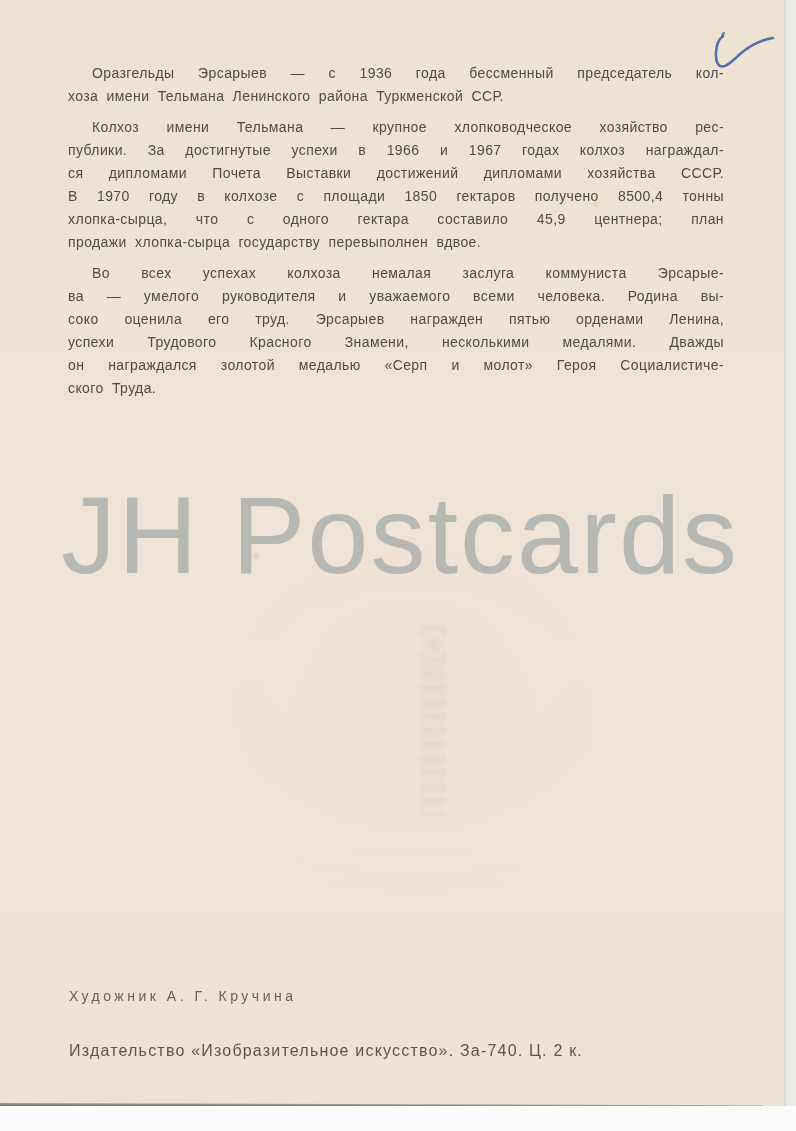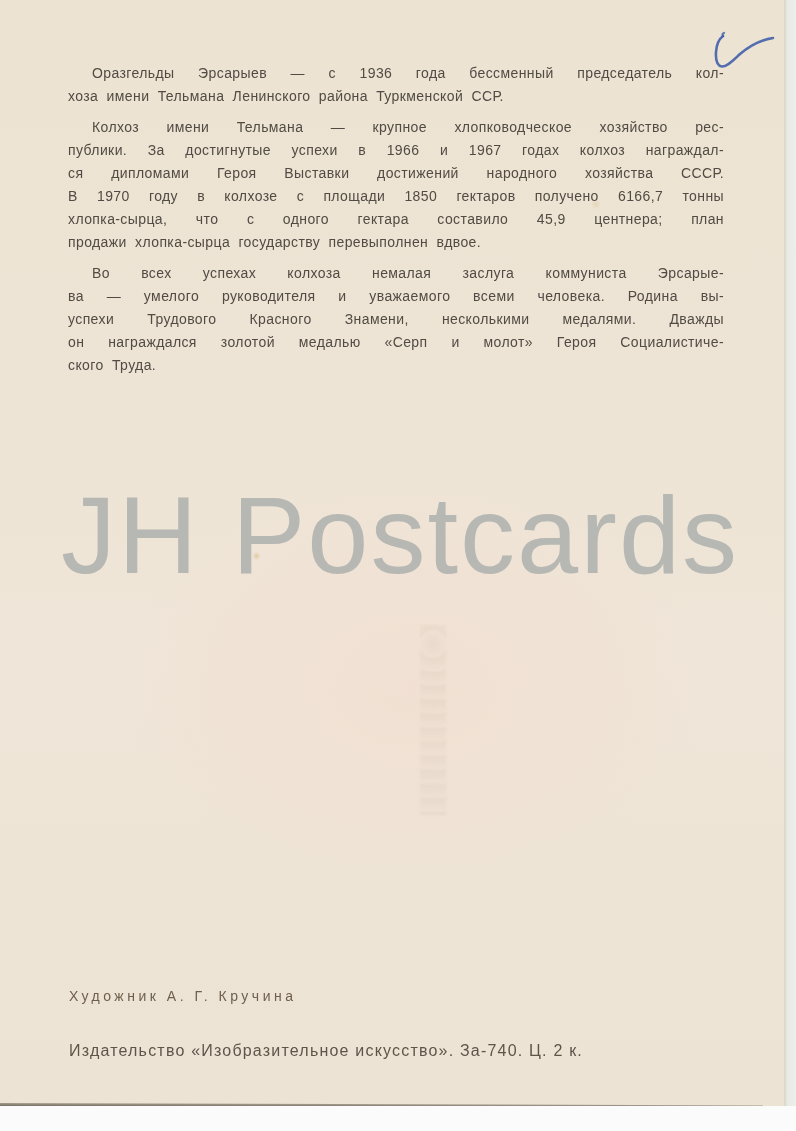--- a/index.html
+++ b/index.html
@@ -127,29 +127,30 @@
   <div class="text-block">
 
     <div class="para">
       <span class="ln ind">Оразгельды Эрсарыев — с 1936 года бессменный председатель кол-</span>
       <span class="ln last">хоза имени Тельмана Ленинского района Туркменской ССР.</span>
     </div>
 
     <div class="para">
       <span class="ln ind">Колхоз имени Тельмана — крупное хлопководческое хозяйство рес-</span>
       <span class="ln">публики. За достигнутые успехи в 1966 и 1967 годах колхоз награждал-</span>
-      <span class="ln">ся дипломами Героя Выставки достижений народного хозяйства СССР.</span>
-      <span class="ln">В 1970 году в колхозе с площади 1850 гектаров получено 6166,7 тонны</span>
+      <span class="ln">ся дипломами Почета Выставки достижений дипломами хозяйства СССР.</span>
+      <span class="ln">В 1970 году в колхозе с площади 1850 гектаров получено 8500,4 тонны</span>
       <span class="ln">хлопка-сырца, что с одного гектара составило 45,9 центнера; план</span>
       <span class="ln last">продажи хлопка-сырца государству перевыполнен вдвое.</span>
     </div>
 
     <div class="para">
       <span class="ln ind">Во всех успехах колхоза немалая заслуга коммуниста Эрсарые-</span>
       <span class="ln">ва — умелого руководителя и уважаемого всеми человека. Родина вы-</span>
+      <span class="ln">соко оценила его труд. Эрсарыев награжден пятью орденами Ленина,</span>
       <span class="ln">успехи Трудового Красного Знамени, несколькими медалями. Дважды</span>
       <span class="ln">он награждался золотой медалью «Серп и молот» Героя Социалистиче-</span>
       <span class="ln last">ского Труда.</span>
     </div>
   </div>
 
   <div class="stain a"></div>
   <div class="stain b"></div>
   <div class="smudge"></div>
 

